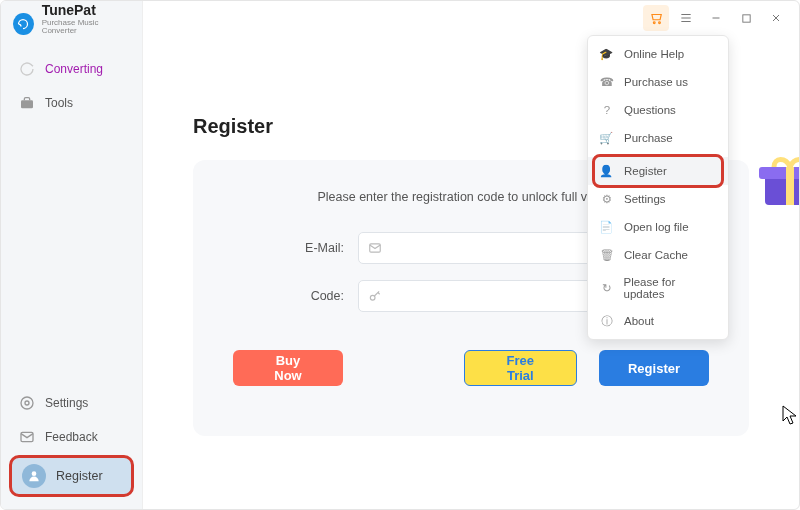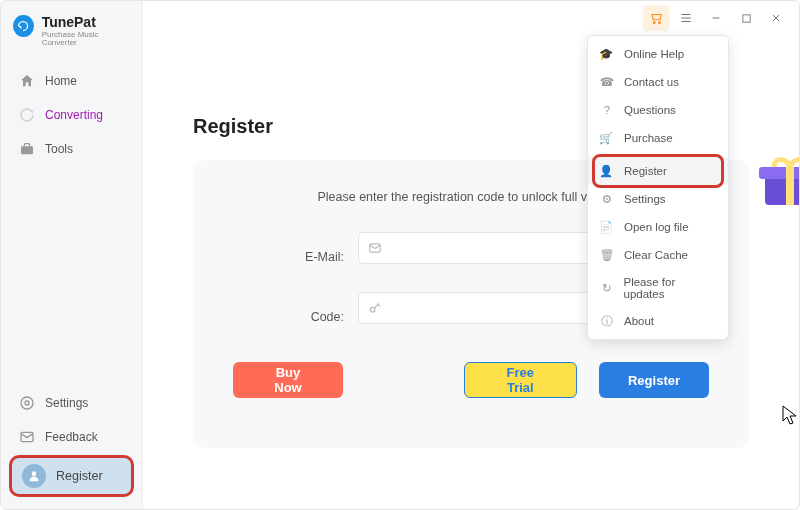--- a/index.html
+++ b/index.html
@@ -1,19 +1,19 @@
 <!DOCTYPE html>
 <html><head>
 <meta charset="utf-8">
 <style>
 * { margin: 0; padding: 0; box-sizing: border-box; font-family: -apple-system, BlinkMacSystemFont, "Segoe UI", Arial, sans-serif; }
 body { width: 800px; height: 510px; background: #fff; overflow: hidden; position: relative; border: 1px solid #e5e5e5; border-radius: 6px; }
 .window { display: flex; width: 100%; height: 100%; }
 .sidebar { width: 155px; height: 100%; background: #f4f6f8; display: flex; flex-direction: column; border-right: 1px solid #eee; }
-.logo-row { display: flex; align-items: flex-start; padding: 14px 12px 18px; gap: 8px; }
+.logo-row { display: flex; align-items: flex-end; padding: 2px 12px 18px; gap: 8px; }
 .logo-circle { width: 22px; height: 22px; border-radius: 50%; background: #1a8fe3; display: flex; align-items: center; justify-content: center; color: #fff; }
 .logo-text { display: flex; flex-direction: column; line-height: 1; }
 .logo-text .t1 { font-weight: 600; font-size: 14px; color: #222; }
 .logo-text .t2 { font-size: 8px; color: #888; margin-top: 2px; }
 .nav-group { display: flex; flex-direction: column; gap: 2px; padding: 0 8px; }
 .nav-item { display: flex; align-items: center; gap: 10px; padding: 8px 10px; border-radius: 6px; font-size: 12px; color: #555; cursor: pointer; }
 .nav-item.disabled { color: #a21caf; }
 .nav-item .icon { width: 16px; height: 16px; display: flex; align-items: center; justify-content: center; }
 .sidebar-bottom { margin-top: auto; padding: 0 8px 12px; display: flex; flex-direction: column; gap: 2px; }
 .sidebar-register { background: #cfe0ef; border-radius: 18px; display: flex; align-items: center; gap: 10px; padding: 6px 10px; position: relative; }
@@ -21,21 +21,21 @@
 .highlight-box { border: 3px solid #d33a2f; border-radius: 10px; }
 
 .main { flex: 1; position: relative; padding: 0; }
 .titlebar { height: 34px; display: flex; justify-content: flex-end; align-items: center; gap: 4px; padding-right: 10px; }
 .titlebar .tb-btn { width: 26px; height: 26px; display: flex; align-items: center; justify-content: center; color: #777; cursor: pointer; border-radius: 4px; }
 .tb-btn.cart { background: #fff1e0; color: #ff8c1a; }
 .content { padding: 10px 50px 0 50px; position: relative; }
 .page-title { font-size: 20px; font-weight: 700; color: #222; margin: 70px 0 22px 0; }
 .card { background: #f7f8fa; border-radius: 12px; padding: 30px 40px 40px; position: relative; }
 .card-msg { text-align: center; font-size: 12.5px; color: #555; margin-bottom: 28px; }
-.field-row { display: flex; align-items: flex-end; gap: 14px; margin-bottom: 28px; justify-content: center; }
+.field-row { display: flex; align-items: center; gap: 14px; margin-bottom: 16px; justify-content: center; }
 .field-label { width: 60px; text-align: right; font-size: 12.5px; color: #555; }
 .field-input { width: 300px; height: 32px; border: 1px solid #dfe3e8; border-radius: 5px; background: #fff; display: flex; align-items: center; padding: 0 8px; }
 .field-input .inp-icon { width: 16px; height: 16px; color: #bbb; display: flex; align-items: center; justify-content: center; }
 .field-input input { flex: 1; border: none; outline: none; font-size: 12px; background: transparent; }
 .btn-row { display: flex; justify-content: center; gap: 22px; margin-top: 38px; padding-bottom: 10px; align-items: flex-end;}
 .btn { height: 36px; border-radius: 6px; font-size: 13px; font-weight: 600; padding: 0 28px; cursor: pointer; border: none; display: flex; align-items: center; justify-content: center; min-width: 110px; }
 .btn-buy { background: #ff6b57; color: #fff; }
 .btn-trial { background: #fde047; border: 1.5px solid #2a7de1; color: #2a7de1; }
 .btn-register { background: #2a7de1; color: #fff; position: relative; }
 .cursor-overlay { position: absolute; left: 637px; top: 403px; pointer-events: none; }
@@ -63,28 +63,20 @@
             <path d="M3 12a5 5 0 0 1 5 5"></path>
           </svg>
       </div>
       <div class="logo-text">
         <span class="t1">TunePat</span>
         <span class="t2">Purchase Music Converter</span>
       </div>
     </div>
 
     <div class="nav-group">
-      <div class="nav-item">
-        <span class="icon">
-            <svg width="16" height="16" viewBox="0 0 24 24" fill="#999">
-              <path d="M12 3l9 8h-3v9h-4v-6H10v6H6v-9H3z"></path>
-            </svg>
-          </span>
-        <span>Home</span>
-      </div>
       <div class="nav-item disabled">
         <span class="icon">
             <svg width="16" height="16" viewBox="0 0 24 24" fill="none" stroke="#ccc" stroke-width="2">
               <path d="M21 12a9 9 0 11-3-6.7L21 8"></path>
             </svg>
           </span>
         <span>Converting</span>
       </div>
       <div class="nav-item">
         <span class="icon">
@@ -210,21 +202,21 @@
       </div>
     </div>
 
     <div class="menu-dropdown">
       <div class="menu-item">
           <span class="micon">🎓</span>
           <span>Online Help</span>
         </div>
       <div class="menu-item">
           <span class="micon">☎</span>
-          <span>Contact us</span>
+          <span>Purchase us</span>
         </div>
       <div class="menu-item">
           <span class="micon">?</span>
           <span>Questions</span>
         </div>
       <div class="menu-item">
           <span class="micon">🛒</span>
           <span>Purchase</span>
         </div>
       <div class="sep"></div>

